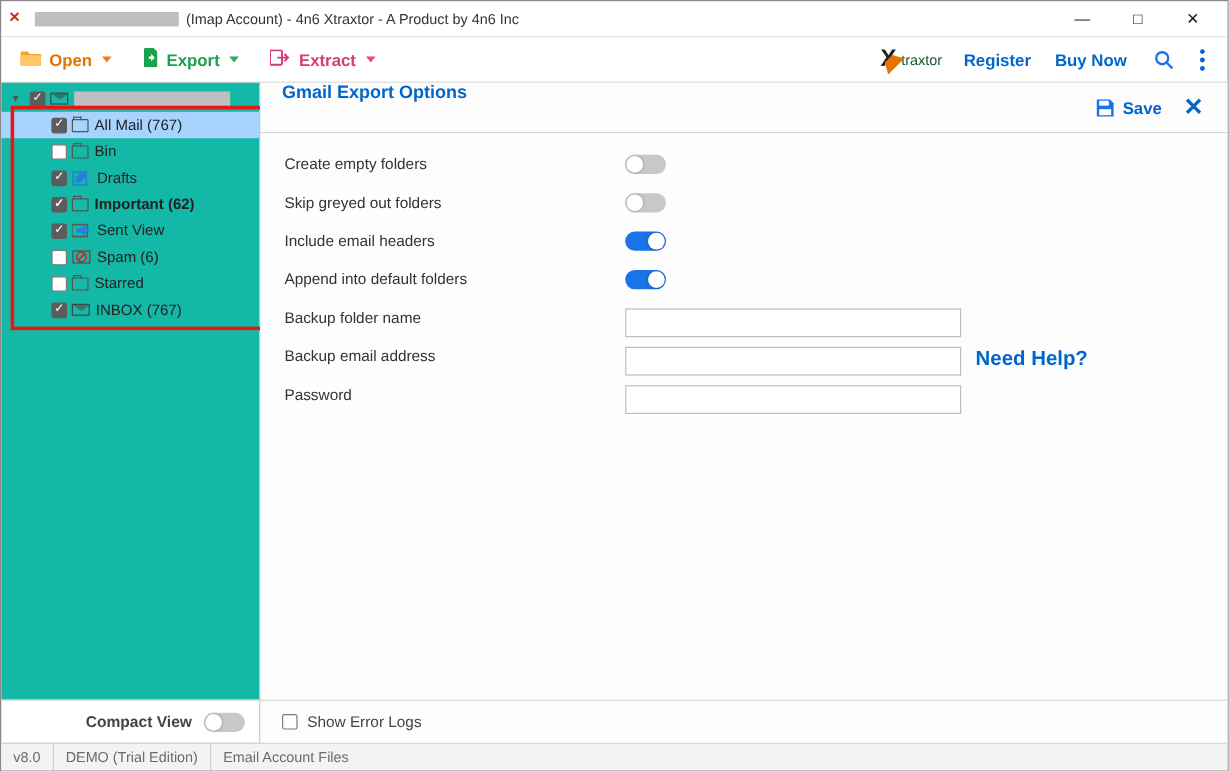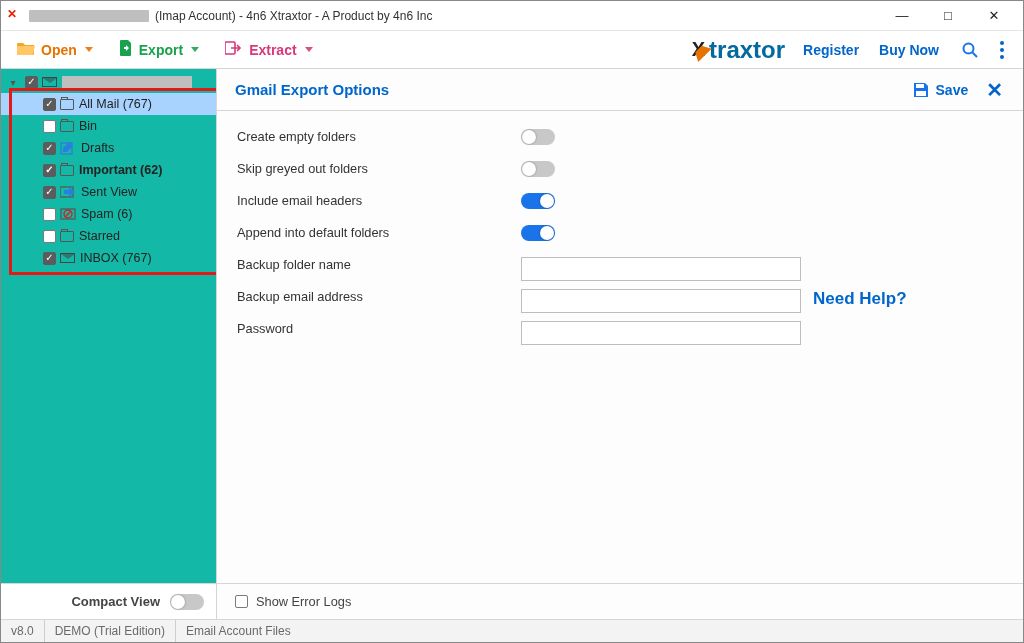--- a/index.html
+++ b/index.html
@@ -35,21 +35,21 @@
   .toolbar{height:38px;display:flex;align-items:center;padding:0 10px;border-bottom:1px solid var(--border);}
   .tb-btn{display:flex;align-items:center;gap:6px;padding:4px 6px;margin-right:14px;font-size:14px;font-weight:600;cursor:pointer;}
   .tb-btn.open{color:var(--orange);justify-content:flex-end;}
   .tb-btn.export{color:var(--green);}
   .tb-btn.extract{color:var(--pink);}
   .caret{width:0;height:0;border-left:4px solid transparent;border-right:4px solid transparent;border-top:5px solid currentColor;margin-left:2px;opacity:.9;}
   .spacer{flex:1;}
   .logo{display:flex;align-items:center;gap:4px;margin-right:18px;}
   .logo-x{font-weight:700;font-size:20px;color:#222;position:relative;}
   .logo-x::before{content:"";position:absolute;left:-3px;top:2px;width:9px;height:9px;border-left:5px solid transparent;border-right:5px solid transparent;border-bottom:9px solid var(--orange);transform:rotate(-45deg);}
-  .logo-text{font-weight:700;font-size:24px;color:#0369a1;}
+  .logo-text{font-weight:400;font-size:12px;color:#14532d;}
   .tb-link{color:var(--link);font-weight:600;font-size:14px;margin-right:20px;cursor:pointer;}
   .tb-icon{width:22px;height:22px;display:flex;align-items:center;justify-content:center;color:var(--link);margin-right:10px;cursor:pointer;font-size:16px;}
   .tb-more{display:flex;flex-direction:column;gap:3px;align-items:center;justify-content:center;width:22px;height:22px;cursor:pointer;}
   .tb-more span{width:4px;height:4px;border-radius:50%;background:var(--link);}
 
   
   .main{flex:1;display:flex;min-height:0;}
 
   
   .sidebar{width:216px;border-right:1px solid var(--border);display:flex;flex-direction:column;background:#14b8a6;}
@@ -75,21 +75,21 @@
   
   .sidebar-footer{height:36px;border-top:1px solid var(--border);display:flex;align-items:center;justify-content:flex-end;padding:0 12px;gap:10px;background:#fff;}
   .sb-ft-label{font-size:13px;font-weight:600;color:#444;}
   .toggle{width:34px;height:16px;border-radius:16px;background:var(--toggle-off);position:relative;cursor:pointer;}
   .toggle::after{content:"";position:absolute;top:1px;left:1px;width:14px;height:14px;border-radius:50%;background:#fff;box-shadow:0 0 2px rgba(0,0,0,.4);}
   .toggle.on{background:var(--toggle-on);}
   .toggle.on::after{left:19px;}
 
   
   .content{flex:1;display:flex;flex-direction:column;background:var(--panel);}
-  .content-head{height:42px;border-bottom:1px solid var(--border);display:flex;align-items:center;padding:0 18px;gap:16px;}
+  .content-head{height:42px;border-bottom:1px solid var(--border);display:flex;padding:0 18px;gap:16px;}
   .content-title{color:var(--link);font-size:15px;font-weight:600;}
   .head-actions{margin-left:auto;display:flex;align-items:center;gap:16px;}
   .save-btn{display:flex;align-items:center;gap:6px;color:var(--link);font-size:14px;font-weight:600;cursor:pointer;}
   .save-icon{width:18px;height:18px;}
   .close-btn{color:var(--link);font-size:20px;font-weight:700;cursor:pointer;padding:0 2px;}
   .form{padding:18px 20px;}
   .form-row{display:flex;min-height:32px;}
   .form-row .lbl{width:284px;font-size:12.8px;color:#333;}
   .form-row input.text{width:280px;height:24px;border:1px solid #bdbdbd;padding:0 6px;font-size:12.5px;}
   .help-link{color:var(--link);font-weight:600;margin-left:12px;cursor:pointer;font-size:17px;}

